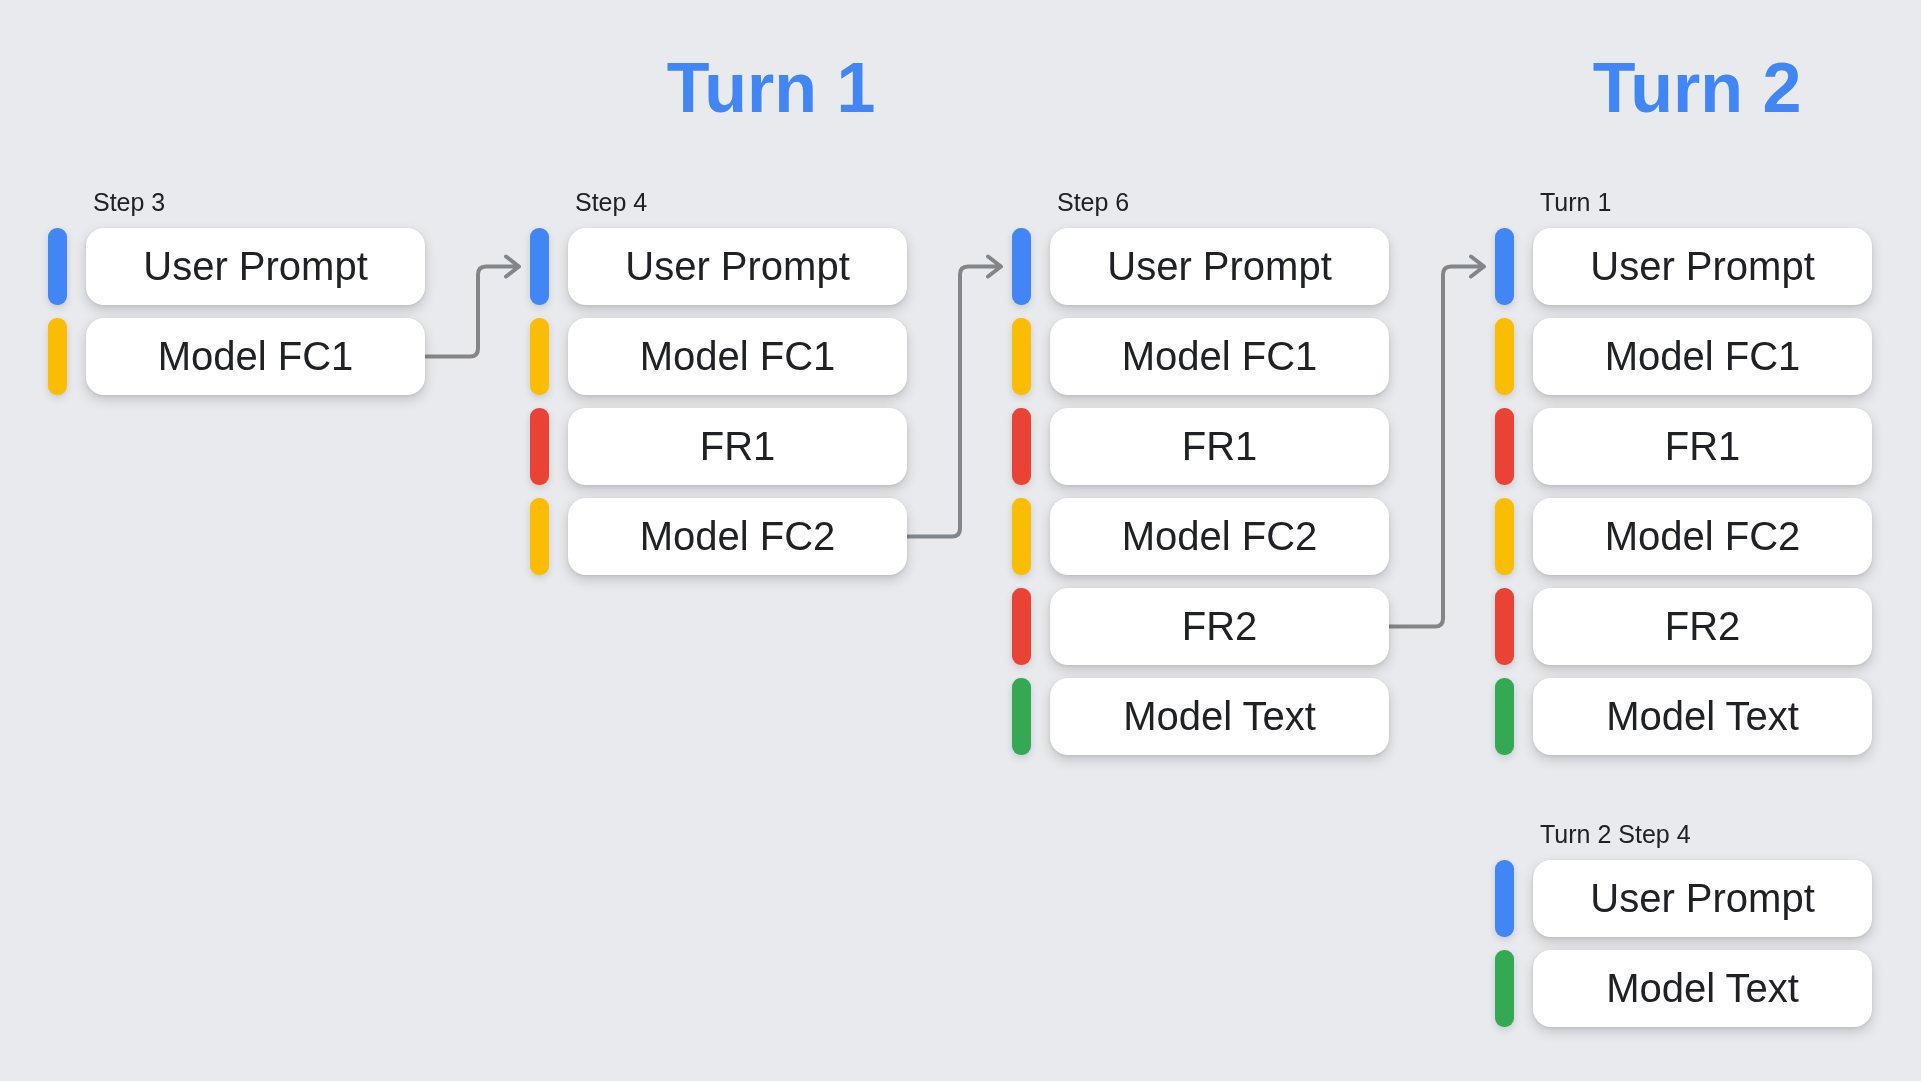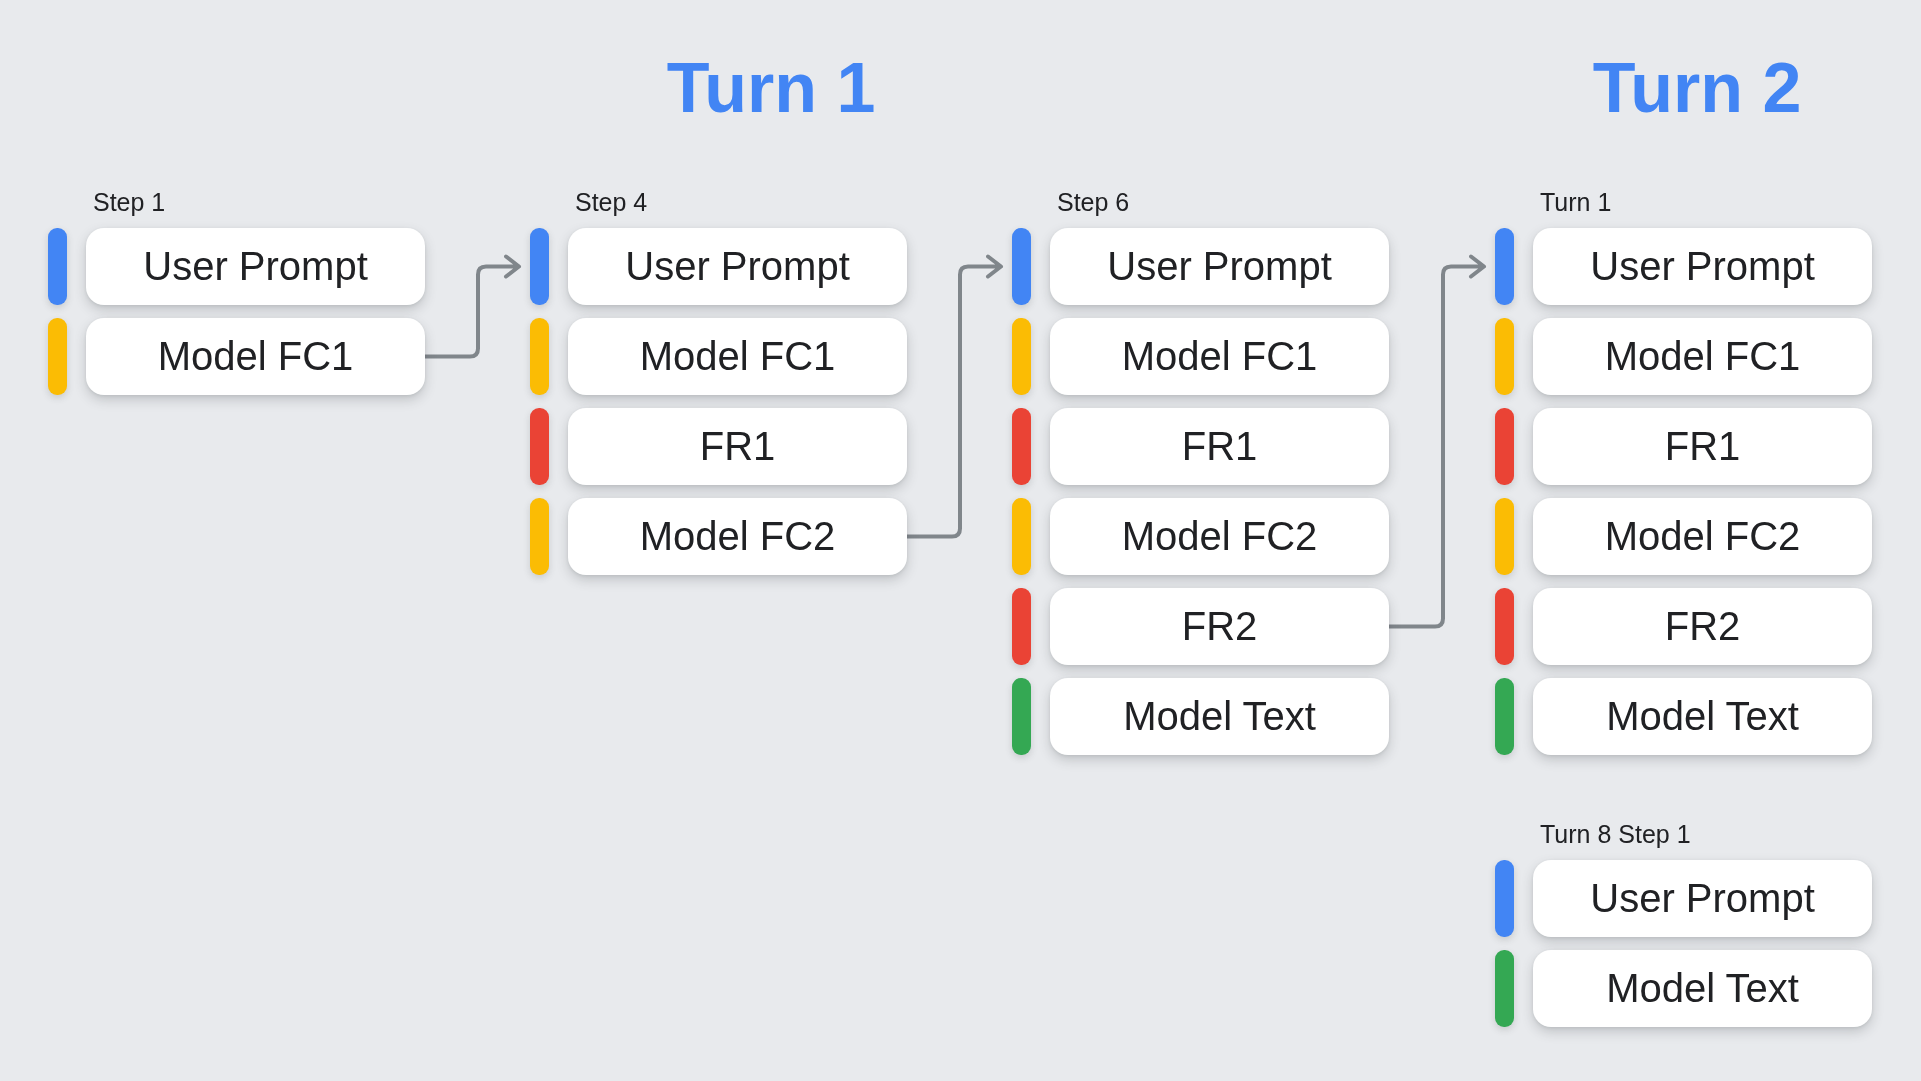--- a/index.html
+++ b/index.html
@@ -68,21 +68,21 @@
 <body>
 
 <div id="stage">
   <div class="turn-title" id="title-turn1">Turn 1</div>
   <div class="turn-title" id="title-turn2">Turn 2</div>
   <svg id="arrows" width="1921" height="1081" viewBox="0 0 1921 1081">
       <path d="M 425 356.5 L 470 356.5 Q 478 356.5 478 348.5 L 478 274.5 Q 478 266.5 486 266.5 L 517 266.5 M 506 256.5 L 519 266.5 L 506 276.5" fill="none" stroke="#80868B" stroke-width="4" stroke-linecap="round" stroke-linejoin="round"></path>
       <path d="M 907 536.5 L 952 536.5 Q 960 536.5 960 528.5 L 960 274.5 Q 960 266.5 968 266.5 L 999 266.5 M 988 256.5 L 1001 266.5 L 988 276.5" fill="none" stroke="#80868B" stroke-width="4" stroke-linecap="round" stroke-linejoin="round"></path>
       <path d="M 1389 626.5 L 1435 626.5 Q 1443 626.5 1443 618.5 L 1443 274.5 Q 1443 266.5 1451 266.5 L 1482 266.5 M 1471 256.5 L 1484 266.5 L 1471 276.5" fill="none" stroke="#80868B" stroke-width="4" stroke-linecap="round" stroke-linejoin="round"></path>
     </svg>
-<div class="group-label" style="left: 93px; top: 188px;">Step 1</div>
+<div class="group-label" style="left: 93px; top: 188px;">Step 3</div>
     <div class="accent-bar" style="left: 48px; top: 228px; background: rgb(66, 133, 244);"></div>
     <div class="card" style="left: 86px; top: 228px;">User Prompt</div>
     <div class="accent-bar" style="left: 48px; top: 318px; background: rgb(251, 188, 4);"></div>
     <div class="card" style="left: 86px; top: 318px;">Model FC1</div>
     <div class="group-label" style="left: 575px; top: 188px;">Step 4</div>
     <div class="accent-bar" style="left: 530px; top: 228px; background: rgb(66, 133, 244);"></div>
     <div class="card" style="left: 568px; top: 228px;">User Prompt</div>
     <div class="accent-bar" style="left: 530px; top: 318px; background: rgb(251, 188, 4);"></div>
     <div class="card" style="left: 568px; top: 318px;">Model FC1</div>
     <div class="accent-bar" style="left: 530px; top: 408px; background: rgb(234, 67, 53);"></div>
@@ -108,18 +108,18 @@
     <div class="accent-bar" style="left: 1495px; top: 318px; background: rgb(251, 188, 4);"></div>
     <div class="card" style="left: 1533px; top: 318px;">Model FC1</div>
     <div class="accent-bar" style="left: 1495px; top: 408px; background: rgb(234, 67, 53);"></div>
     <div class="card" style="left: 1533px; top: 408px;">FR1</div>
     <div class="accent-bar" style="left: 1495px; top: 498px; background: rgb(251, 188, 4);"></div>
     <div class="card" style="left: 1533px; top: 498px;">Model FC2</div>
     <div class="accent-bar" style="left: 1495px; top: 588px; background: rgb(234, 67, 53);"></div>
     <div class="card" style="left: 1533px; top: 588px;">FR2</div>
     <div class="accent-bar" style="left: 1495px; top: 678px; background: rgb(52, 168, 83);"></div>
     <div class="card" style="left: 1533px; top: 678px;">Model Text</div>
-    <div class="group-label" style="left: 1540px; top: 820px;">Turn 8 Step 1</div>
+    <div class="group-label" style="left: 1540px; top: 820px;">Turn 2 Step 4</div>
     <div class="accent-bar" style="left: 1495px; top: 860px; background: rgb(66, 133, 244);"></div>
     <div class="card" style="left: 1533px; top: 860px;">User Prompt</div>
     <div class="accent-bar" style="left: 1495px; top: 950px; background: rgb(52, 168, 83);"></div>
     <div class="card" style="left: 1533px; top: 950px;">Model Text</div>
   </div>
 
 </body></html>

